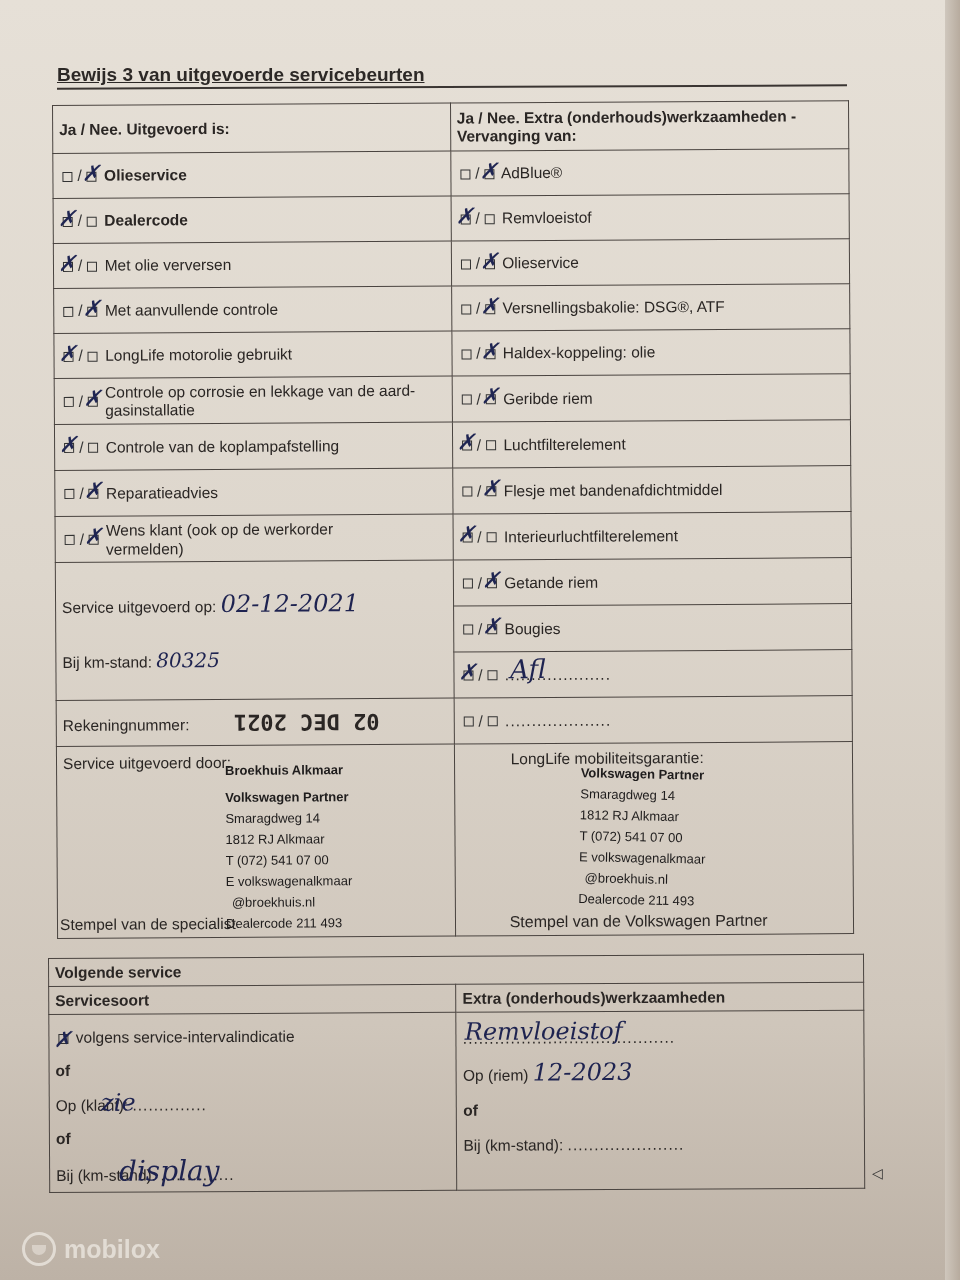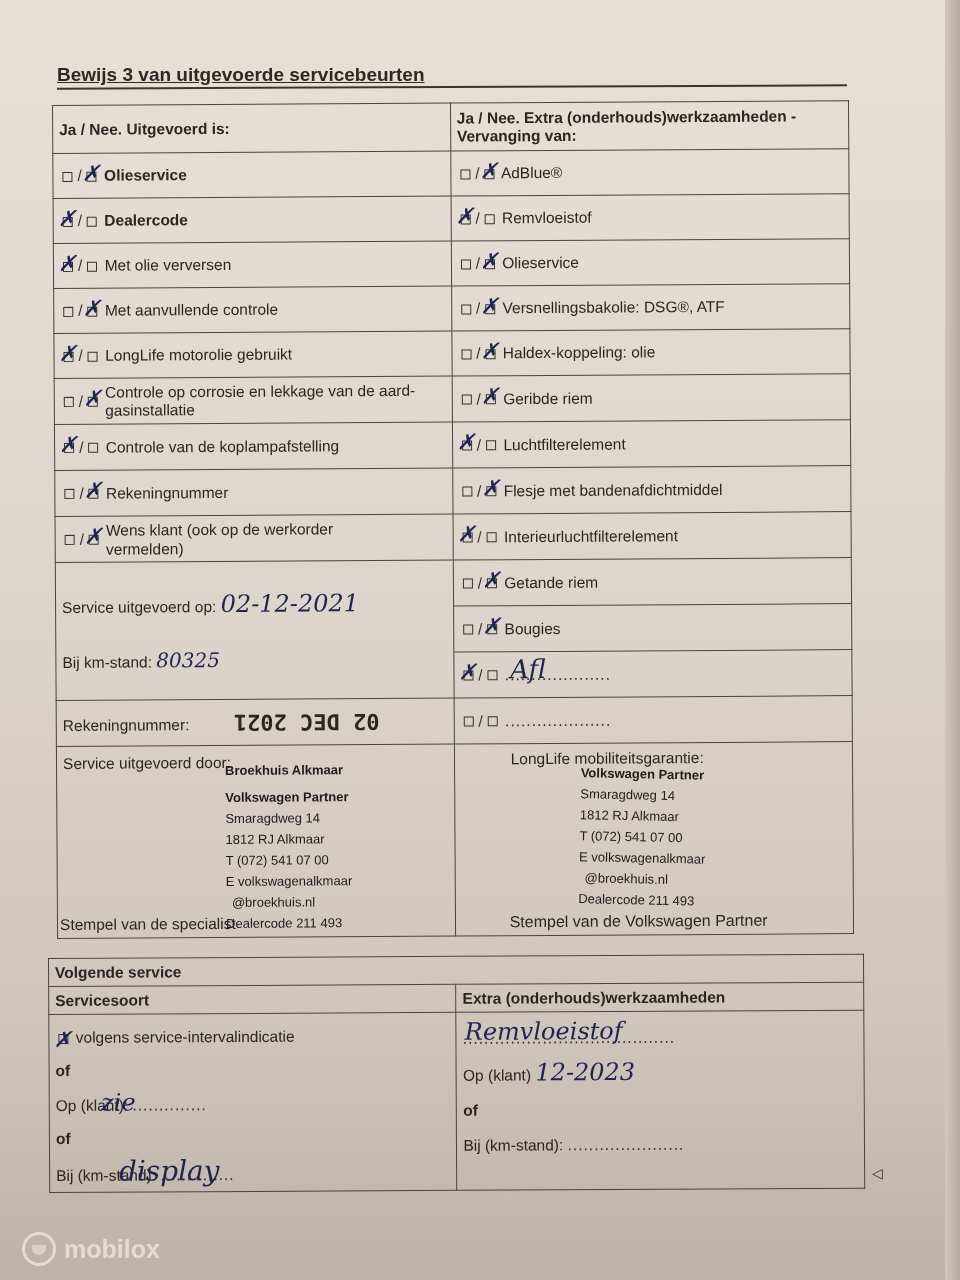--- a/index.html
+++ b/index.html
@@ -87,21 +87,21 @@
             <span style="margin-left:4px;line-height:18px">Controle op corrosie en lekkage van de aard-gasinstallatie</span>
           </div>
         </td>
     <td><span class="cb"></span><span class="sl">/</span><span class="cb"><span class="mark">✗</span></span> <span>Geribde riem</span></td>
   </tr>
   <tr style="height:46px">
     <td><span class="cb"><span class="mark">✗</span></span><span class="sl">/</span><span class="cb"></span> <span>Controle van de koplampafstelling</span></td>
     <td><span class="cb"><span class="mark">✗</span></span><span class="sl">/</span><span class="cb"></span> <span>Luchtfilterelement</span></td>
   </tr>
   <tr style="height:46px">
-    <td><span class="cb"></span><span class="sl">/</span><span class="cb"><span class="mark">✗</span></span> <span>Rekeningnummer</span></td>
+    <td><span class="cb"></span><span class="sl">/</span><span class="cb"><span class="mark">✗</span></span> <span>Reparatieadvies</span></td>
     <td><span class="cb"></span><span class="sl">/</span><span class="cb"><span class="mark">✗</span></span> <span>Flesje met bandenafdichtmiddel</span></td>
   </tr>
   <tr style="height:46px">
     <td>
           <div style="display:flex;align-items:center">
             <span style="white-space:nowrap"><span class="cb"></span><span class="sl">/</span><span class="cb"><span class="mark">✗</span></span></span>
             <span style="margin-left:4px;line-height:19px;width:260px">Wens klant (ook op de werkorder vermelden)</span>
           </div>
         </td>
     <td><span class="cb"><span class="mark">✗</span></span><span class="sl">/</span><span class="cb"></span> <span>Interieurluchtfilterelement</span></td>
@@ -177,21 +177,21 @@
   <tr style="height:175px">
     <td style="vertical-align:top;padding-top:6px;line-height:33px">
       <div><span class="cb"><span class="mark">✗</span></span> <span>volgens service-intervalindicatie</span></div>
       <div class="bold">of</div>
       <div><span>Op (klant):</span> <span class="dots">..............</span> <span class="hand" style="font-size:24px;margin-left:-110px">zie</span></div>
       <div class="bold">of</div>
       <div><span>Bij (km-stand):</span> <span class="dots">..............</span> <span class="hand" style="font-size:28px;margin-left:-120px">display</span></div>
     </td>
     <td style="vertical-align:top;padding-top:8px;line-height:35px">
       <div style="position:relative"><span class="dots">........................................</span><span class="hand" style="position:absolute;left:2px;top:-6px;font-size:24px">Remvloeistof</span></div>
-      <div><span>Op (klant)</span> <span class="hand" style="font-size:24px">12-2023</span></div>
+      <div><span>Op (riem)</span> <span class="hand" style="font-size:24px">12-2023</span></div>
       <div class="bold">of</div>
       <div><span>Bij (km-stand):</span> <span class="dots">......................</span></div>
     </td>
   </tr>
 </tbody>
   </table>
 
 <div class="tri">◁</div>
 
 <div class="logo">

